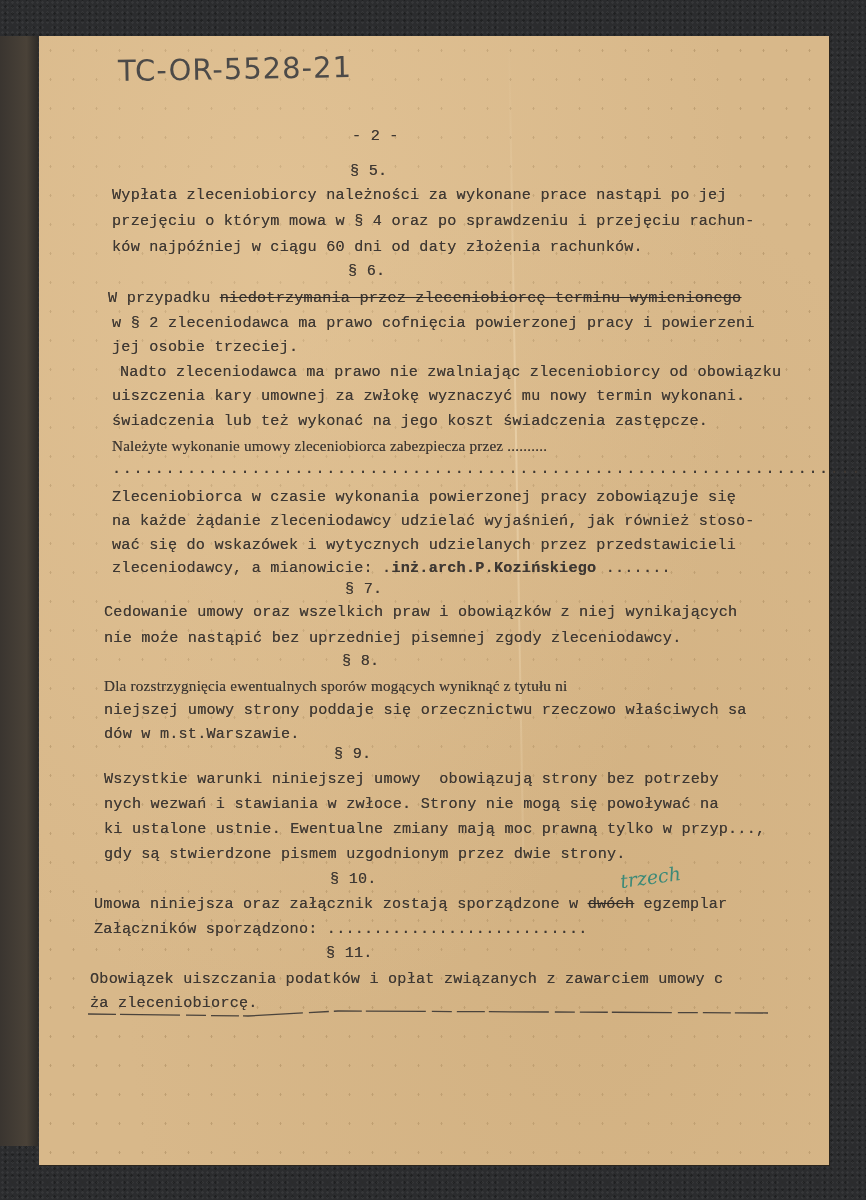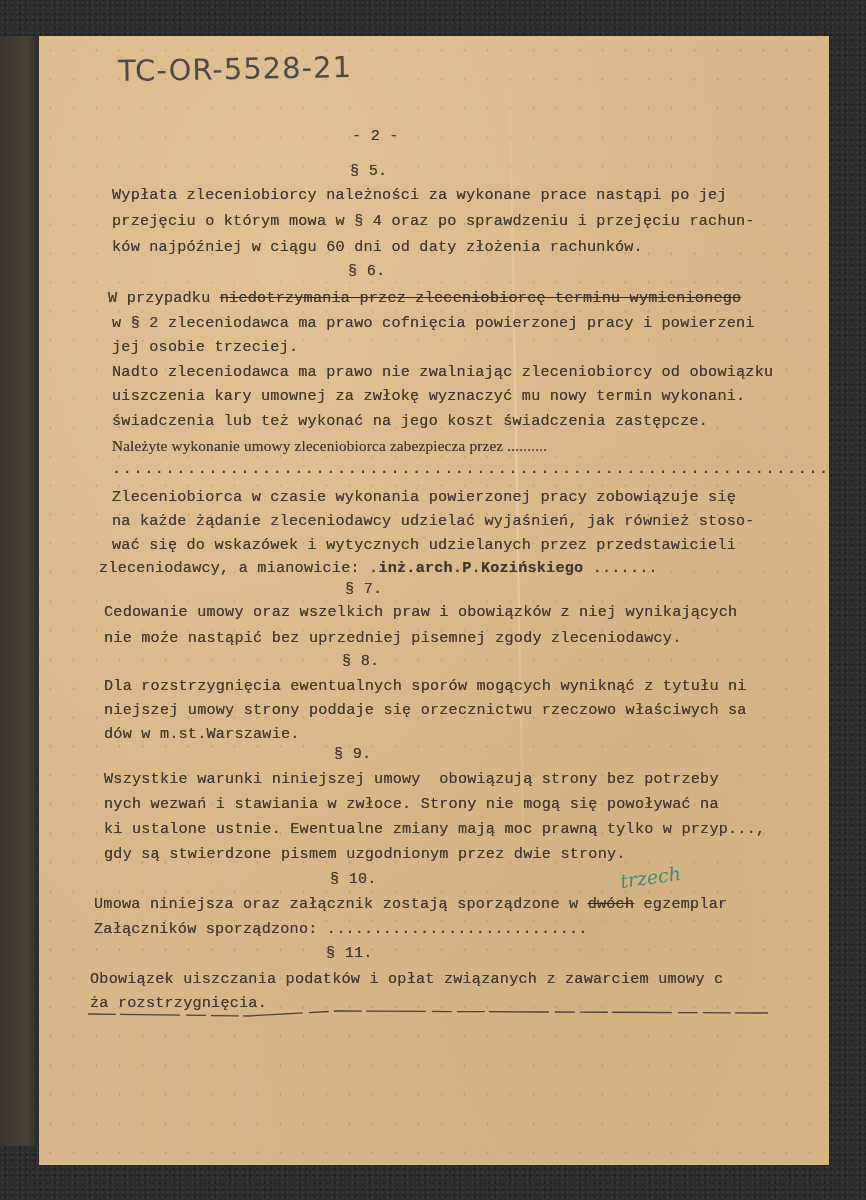--- a/index.html
+++ b/index.html
@@ -71,49 +71,49 @@
 
 <div class="tw" style="left:350px; top:162px;">§ 5.</div>
 <div class="tw" style="left:112px; top:186px;">Wypłata zleceniobiorcy należności za wykonane prace nastąpi po jej</div>
 <div class="tw" style="left:112px; top:212px;">przejęciu o którym mowa w § 4 oraz po sprawdzeniu i przejęciu rachun-</div>
 <div class="tw" style="left:112px; top:238px;">ków najpóźniej w ciągu 60 dni od daty złożenia rachunków.</div>
 
 <div class="tw" style="left:348px; top:262px;">§ 6.</div>
 <div class="tw" style="left:108px; top:289px;"><span>W przypadku </span><span class="strike">niedotrzymania przez zleceniobiorcę terminu wymienionego</span></div>
 <div class="tw" style="left:112px; top:314px;">w § 2 zleceniodawca ma prawo cofnięcia powierzonej pracy i powierzeni</div>
 <div class="tw" style="left:112px; top:338px;">jej osobie trzeciej.</div>
-<div class="tw" style="left:112px; top:363px;">Nadto zleceniodawca ma prawo nie zwalniając zleceniobiorcy od obowiązku</div>
+<div class="tw" style="left:120px; top:363px;">Nadto zleceniodawca ma prawo nie zwalniając zleceniobiorcy od obowiązku</div>
 <div class="tw" style="left:112px; top:387px;">uiszczenia kary umownej za zwłokę wyznaczyć mu nowy termin wykonani.</div>
 <div class="tw" style="left:112px; top:412px;">świadczenia lub też wykonać na jego koszt świadczenia zastępcze.</div>
 <div class="tw" style="left:112px; top:437px;font-family:Liberation Serif, serif;">Należyte wykonanie umowy zleceniobiorca zabezpiecza przez ..........</div>
 <div class="tw dots" style="left:112px; top:460px;">......................................................................</div>
 <div class="tw" style="left:112px; top:488px;">Zleceniobiorca w czasie wykonania powierzonej pracy zobowiązuje się</div>
 <div class="tw" style="left:112px; top:512px;">na każde żądanie zleceniodawcy udzielać wyjaśnień, jak również stoso-</div>
 <div class="tw" style="left:112px; top:536px;">wać się do wskazówek i wytycznych udzielanych przez przedstawicieli</div>
-<div class="tw" style="left:99px; top:559px;"><span>zleceniodawcy, a mianowicie: .</span><span class="bold">inż.arch.P.Kozińskiego</span><span> .......</span></div>
+<div class="tw" style="left:112px; top:559px;"><span>zleceniodawcy, a mianowicie: .</span><span class="bold">inż.arch.P.Kozińskiego</span><span> .......</span></div>
 
 <div class="tw" style="left:345px; top:580px;">§ 7.</div>
 <div class="tw" style="left:104px; top:603px;">Cedowanie umowy oraz wszelkich praw i obowiązków z niej wynikających</div>
 <div class="tw" style="left:104px; top:629px;text-align:center;">nie może nastąpić bez uprzedniej pisemnej zgody zleceniodawcy.</div>
 
 <div class="tw" style="left:342px; top:652px;">§ 8.</div>
-<div class="tw" style="left:104px; top:677px;">Dla rozstrzygnięcia ewentualnych sporów mogących wyniknąć z tytułu ni</div>
+<div class="tw" style="left:104px; top:677px;font-family:Liberation Serif, serif;">Dla rozstrzygnięcia ewentualnych sporów mogących wyniknąć z tytułu ni</div>
 <div class="tw" style="left:104px; top:701px;">niejszej umowy strony poddaje się orzecznictwu rzeczowo właściwych sa</div>
 <div class="tw" style="left:104px; top:725px;">dów w m.st.Warszawie.</div>
 
 <div class="tw" style="left:334px; top:745px;">§ 9.</div>
 <div class="tw" style="left:104px; top:770px;">Wszystkie warunki niniejszej umowy  obowiązują strony bez potrzeby</div>
 <div class="tw" style="left:104px; top:795px;">nych wezwań i stawiania w zwłoce. Strony nie mogą się powoływać na</div>
 <div class="tw" style="left:104px; top:820px;">ki ustalone ustnie. Ewentualne zmiany mają moc prawną tylko w przyp...,</div>
 <div class="tw" style="left:104px; top:845px;">gdy są stwierdzone pismem uzgodnionym przez dwie strony.</div>
 
 <div class="tw" style="left:330px; top:870px;">§ 10.</div>
 <div class="hand-note">trzech</div>
 <div class="tw" style="left:94px; top:895px;"><span>Umowa niniejsza oraz załącznik zostają sporządzone w </span><span class="strike">dwóch</span><span> egzemplar</span></div>
 <div class="tw" style="left:94px; top:920px;">Załączników sporządzono: ............................</div>
 
 <div class="tw" style="left:326px; top:944px;">§ 11.</div>
 <div class="tw" style="left:90px; top:970px;">Obowiązek uiszczania podatków i opłat związanych z zawarciem umowy c</div>
-<div class="tw" style="left:90px; top:994px;">ża rozstrzygnięcia.</div>
+<div class="tw" style="left:90px; top:994px;">ża zleceniobiorcę.</div>
 
 <svg class="rule" viewBox="0 0 680 10">
   <path d="M0 6 L160 8 L250 3 L680 5" stroke="#4a433c" stroke-width="1.3" fill="none" stroke-dasharray="28 4 60 6 20 5"></path>
 </svg>
 
 </body></html>

